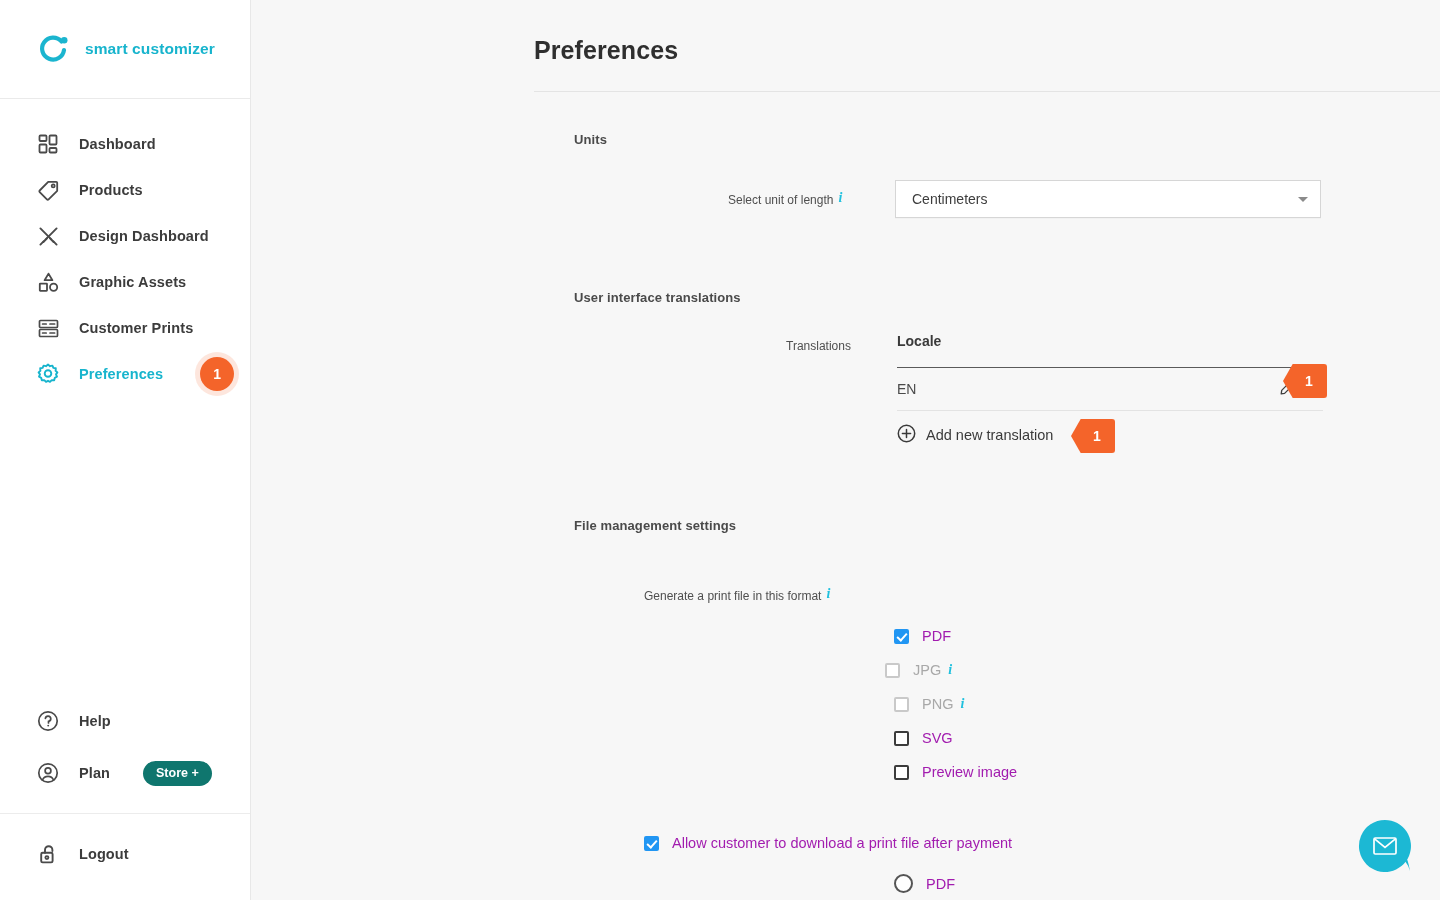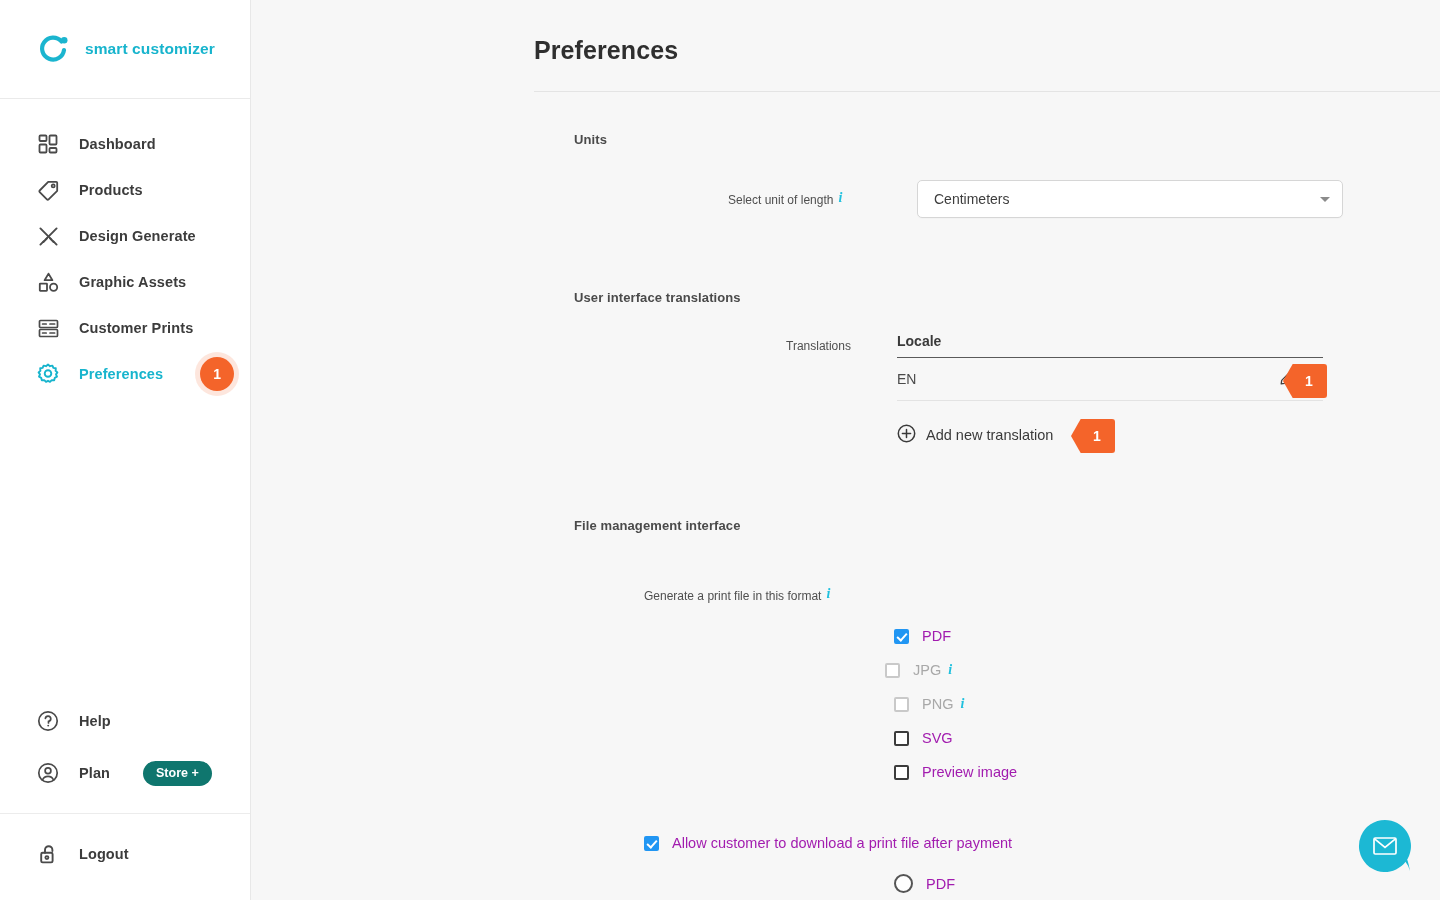--- a/index.html
+++ b/index.html
@@ -98,40 +98,39 @@
   }
   .info-i {
     color: #1fc0de; font-size: 14px; font-weight: bold;
     font-style: italic; font-family: "Liberation Serif", serif;
     margin-left: 5px; vertical-align: 2px; cursor: pointer;
   }
 
   .select-box {
     width: 426px; height: 38px;
     background: #fff; border: 1px solid #d6d6d6;
-    border-radius: 5px;
+    border-radius: 0;
     display: flex; align-items: center;
     padding: 0 12px 0 16px;
     font-size: 14px; color: #3d3d3d;
     cursor: pointer; justify-content: space-between;
     box-shadow: 0 1px 1px rgba(0,0,0,.02);
-    margin-left: 22px;
   }
   .caret {
     width: 0; height: 0;
     border-left: 5px solid transparent;
     border-right: 5px solid transparent;
     border-top: 5px solid #8b8b8b;
   }
 
   
   .tl-table { position: absolute; left: 646px; top: 333px; width: 426px; }
   .tl-head {
     font-size: 14px; font-weight: bold; color: #3a3a3a;
-    padding-bottom: 8px; border-bottom: 1px solid #5a5a5a;
+    padding-bottom: 18px; border-bottom: 1px solid #5a5a5a;
   }
   .tl-row {
     display: flex; align-items: center; justify-content: space-between;
     height: 43px; border-bottom: 1px solid #e3e3e3;
     font-size: 14px; color: #4a4a4a;
   }
   .edit-link {
     display: flex; align-items: center; gap: 6px;
     font-size: 13.5px; color: #3f3f3f; cursor: pointer;
   }
@@ -234,21 +233,21 @@
         <span class="nav-icon">
           <svg width="21" height="21" viewBox="0 0 21 21" fill="none" stroke="currentColor" stroke-width="1.9" stroke-linecap="round">
             <path d="M2.4 2.4 L13.6 13.6"></path>
               <path d="M15.2 15.2 L18.6 18.6"></path>
             <path d="M18.6 2.4 L7.4 13.6"></path>
               <path d="M5.8 15.2 L2.4 18.6"></path>
             <path d="M12 12.4 L15.6 16"></path>
               <path d="M9 12.4 L5.4 16"></path>
           </svg>
         </span>
-        <span class="nav-label">Design Generate</span>
+        <span class="nav-label">Design Dashboard</span>
       </div>
 
 
       <div class="nav-item">
         <span class="nav-icon">
           <svg width="21" height="21" viewBox="0 0 21 21" fill="none" stroke="currentColor" stroke-width="1.8" stroke-linejoin="round">
             <path d="M10.5 1.6 L14.4 8.2 H6.6 Z"></path>
             <rect x="1.8" y="11.6" width="7.2" height="7.2" rx=".5"></rect>
             <circle cx="15.6" cy="15.2" r="3.6"></circle>
           </svg>
@@ -366,21 +365,21 @@
         <svg width="19" height="19" viewBox="0 0 19 19" fill="none" stroke="#3a3a3a" stroke-width="1.5">
           <circle cx="9.5" cy="9.5" r="8.2"></circle>
           <path d="M9.5 5.4 V13.6 M5.4 9.5 H13.6" stroke-linecap="round"></path>
         </svg>
       </span>
       <span>Add new translation</span>
     </div>
 
     <div class="badge-arrow" style="left:820px; top:419px;">1</div>
 
-    <div class="section-title" style="left:323px; top:518px;">File management interface</div>
+    <div class="section-title" style="left:323px; top:518px;">File management settings</div>
 
     <div style="position:absolute; left:393px; top:586px;">
       <span class="field-label">Generate a print file in this format</span><span class="info-i">i</span>
     </div>
 
     <div class="cbrow" style="left:643px; top:628px;">
       <span class="cbox checked"></span>
       <span>PDF</span>
     </div>
 

